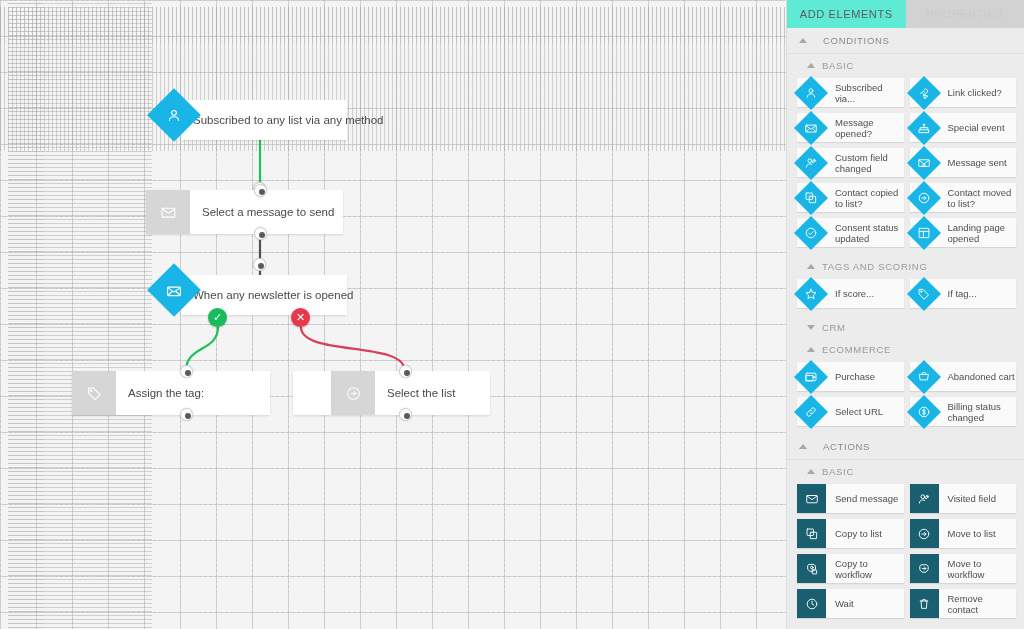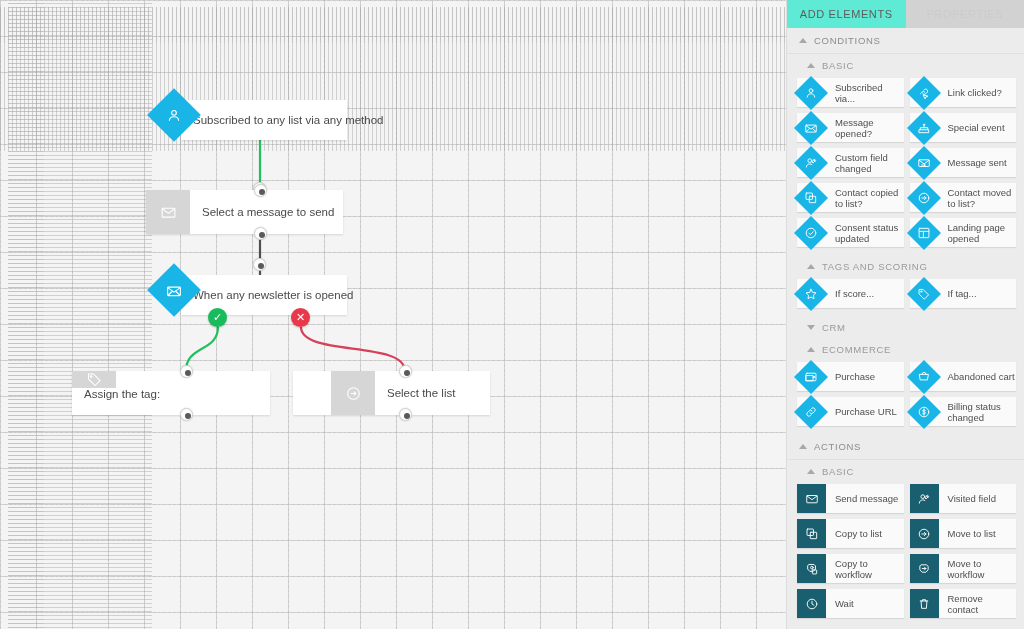--- a/index.html
+++ b/index.html
@@ -109,21 +109,21 @@
   .tab {
     flex: 1; display:flex; align-items:center; justify-content:center;
     font-size: 11px; letter-spacing: .6px;
     color: #6d6d6d; background: #f2f2f2;
   }
   .tab.active { background: #5eead4; color:#5d5d5d; }
   .tab.disabled { background: #d2d2d2; color: #cbcbcb; }
   #panelbody { height: 601px; overflow: hidden; background:#ececec; }
 
   .sec-head {
-    display:flex; align-items:center; gap:7px;
+    display:flex; align-items:center; gap:16px;
     padding: 7px 0 7px 12px;
     font-size: 9.5px; letter-spacing: .7px; color:#8c8c8c;
     background:#ececec;
     border-bottom: 1px solid #e0e0e0;
   }
   .sub-head {
     display:flex; align-items:center; gap:7px;
     padding: 6px 0 5px 20px;
     font-size: 9.5px; letter-spacing: .7px; color:#9a9a9a;
   }
@@ -211,21 +211,21 @@
               <path d="M3.6 18.4l6-5.6M20.4 18.4l-6-5.6M3.6 8l8.4 6 8.4-6"></path>
           </svg>
         </span>
       </span>
       <span class="port" style="left:98px; top:-13px;"></span>
     </div>
 
     <span class="badge yes" style="left:208px; top:308px;">✓</span>
     <span class="badge no" style="left:291px; top:308px;">✕</span>
 
-    <div class="node action" style="left:72px; top:371px; width:198px;flex-direction:column;">
+    <div class="node action" style="left:72px; top:371px; width:198px;">
       <span class="nicon">
         <svg width="17" height="17" viewBox="0 0 24 24" fill="none" stroke="#ffffff" stroke-width="1.5">
           <path d="M3.5 11.2V4.2h7l9.3 9.3-7 7z"></path>
             <circle cx="7.3" cy="7.9" r="1.2"></circle>
         </svg>
       </span>
       <span class="nlabel">Assign the tag:</span>
       <span class="port" style="left:108px; top:-6px;"></span>
       <span class="port" style="left:108px; top:37px;"></span>
     </div>
@@ -465,21 +465,21 @@
             <div class="elicon">
               <span class="dsm">
                 <span class="gi">
                   <svg width="14" height="14" viewBox="0 0 24 24" fill="none" stroke="#ffffff" stroke-width="1.6" stroke-linecap="round" stroke-linejoin="round">
                     <path d="M10.2 13.8a3.6 3.6 0 005.1 0l2.8-2.8a3.6 3.6 0 10-5.1-5.1l-1.2 1.2"></path>
                     <path d="M13.8 10.2a3.6 3.6 0 00-5.1 0l-2.8 2.8a3.6 3.6 0 105.1 5.1l1.2-1.2"></path>
                   </svg>
                 </span>
               </span>
             </div>
-            <span class="eltext">Purchase URL</span>
+            <span class="eltext">Select URL</span>
           </div>
           <div class="el">
             <div class="elicon">
               <span class="dsm">
                 <span class="gi">
                   <svg width="14" height="14" viewBox="0 0 24 24" fill="none" stroke="#ffffff" stroke-width="1.6" stroke-linecap="round" stroke-linejoin="round">
                     <circle cx="12" cy="12" r="8.2"></circle>
                     <path d="M14.2 9.4c-.5-.8-1.3-1.2-2.3-1.2-1.3 0-2.2.7-2.2 1.7 0 2.3 4.6 1.2 4.6 3.6 0 1.1-1 1.9-2.4 1.9-1.1 0-2-.4-2.5-1.2M12 6.6v10.8"></path>
                   </svg>
                 </span>

